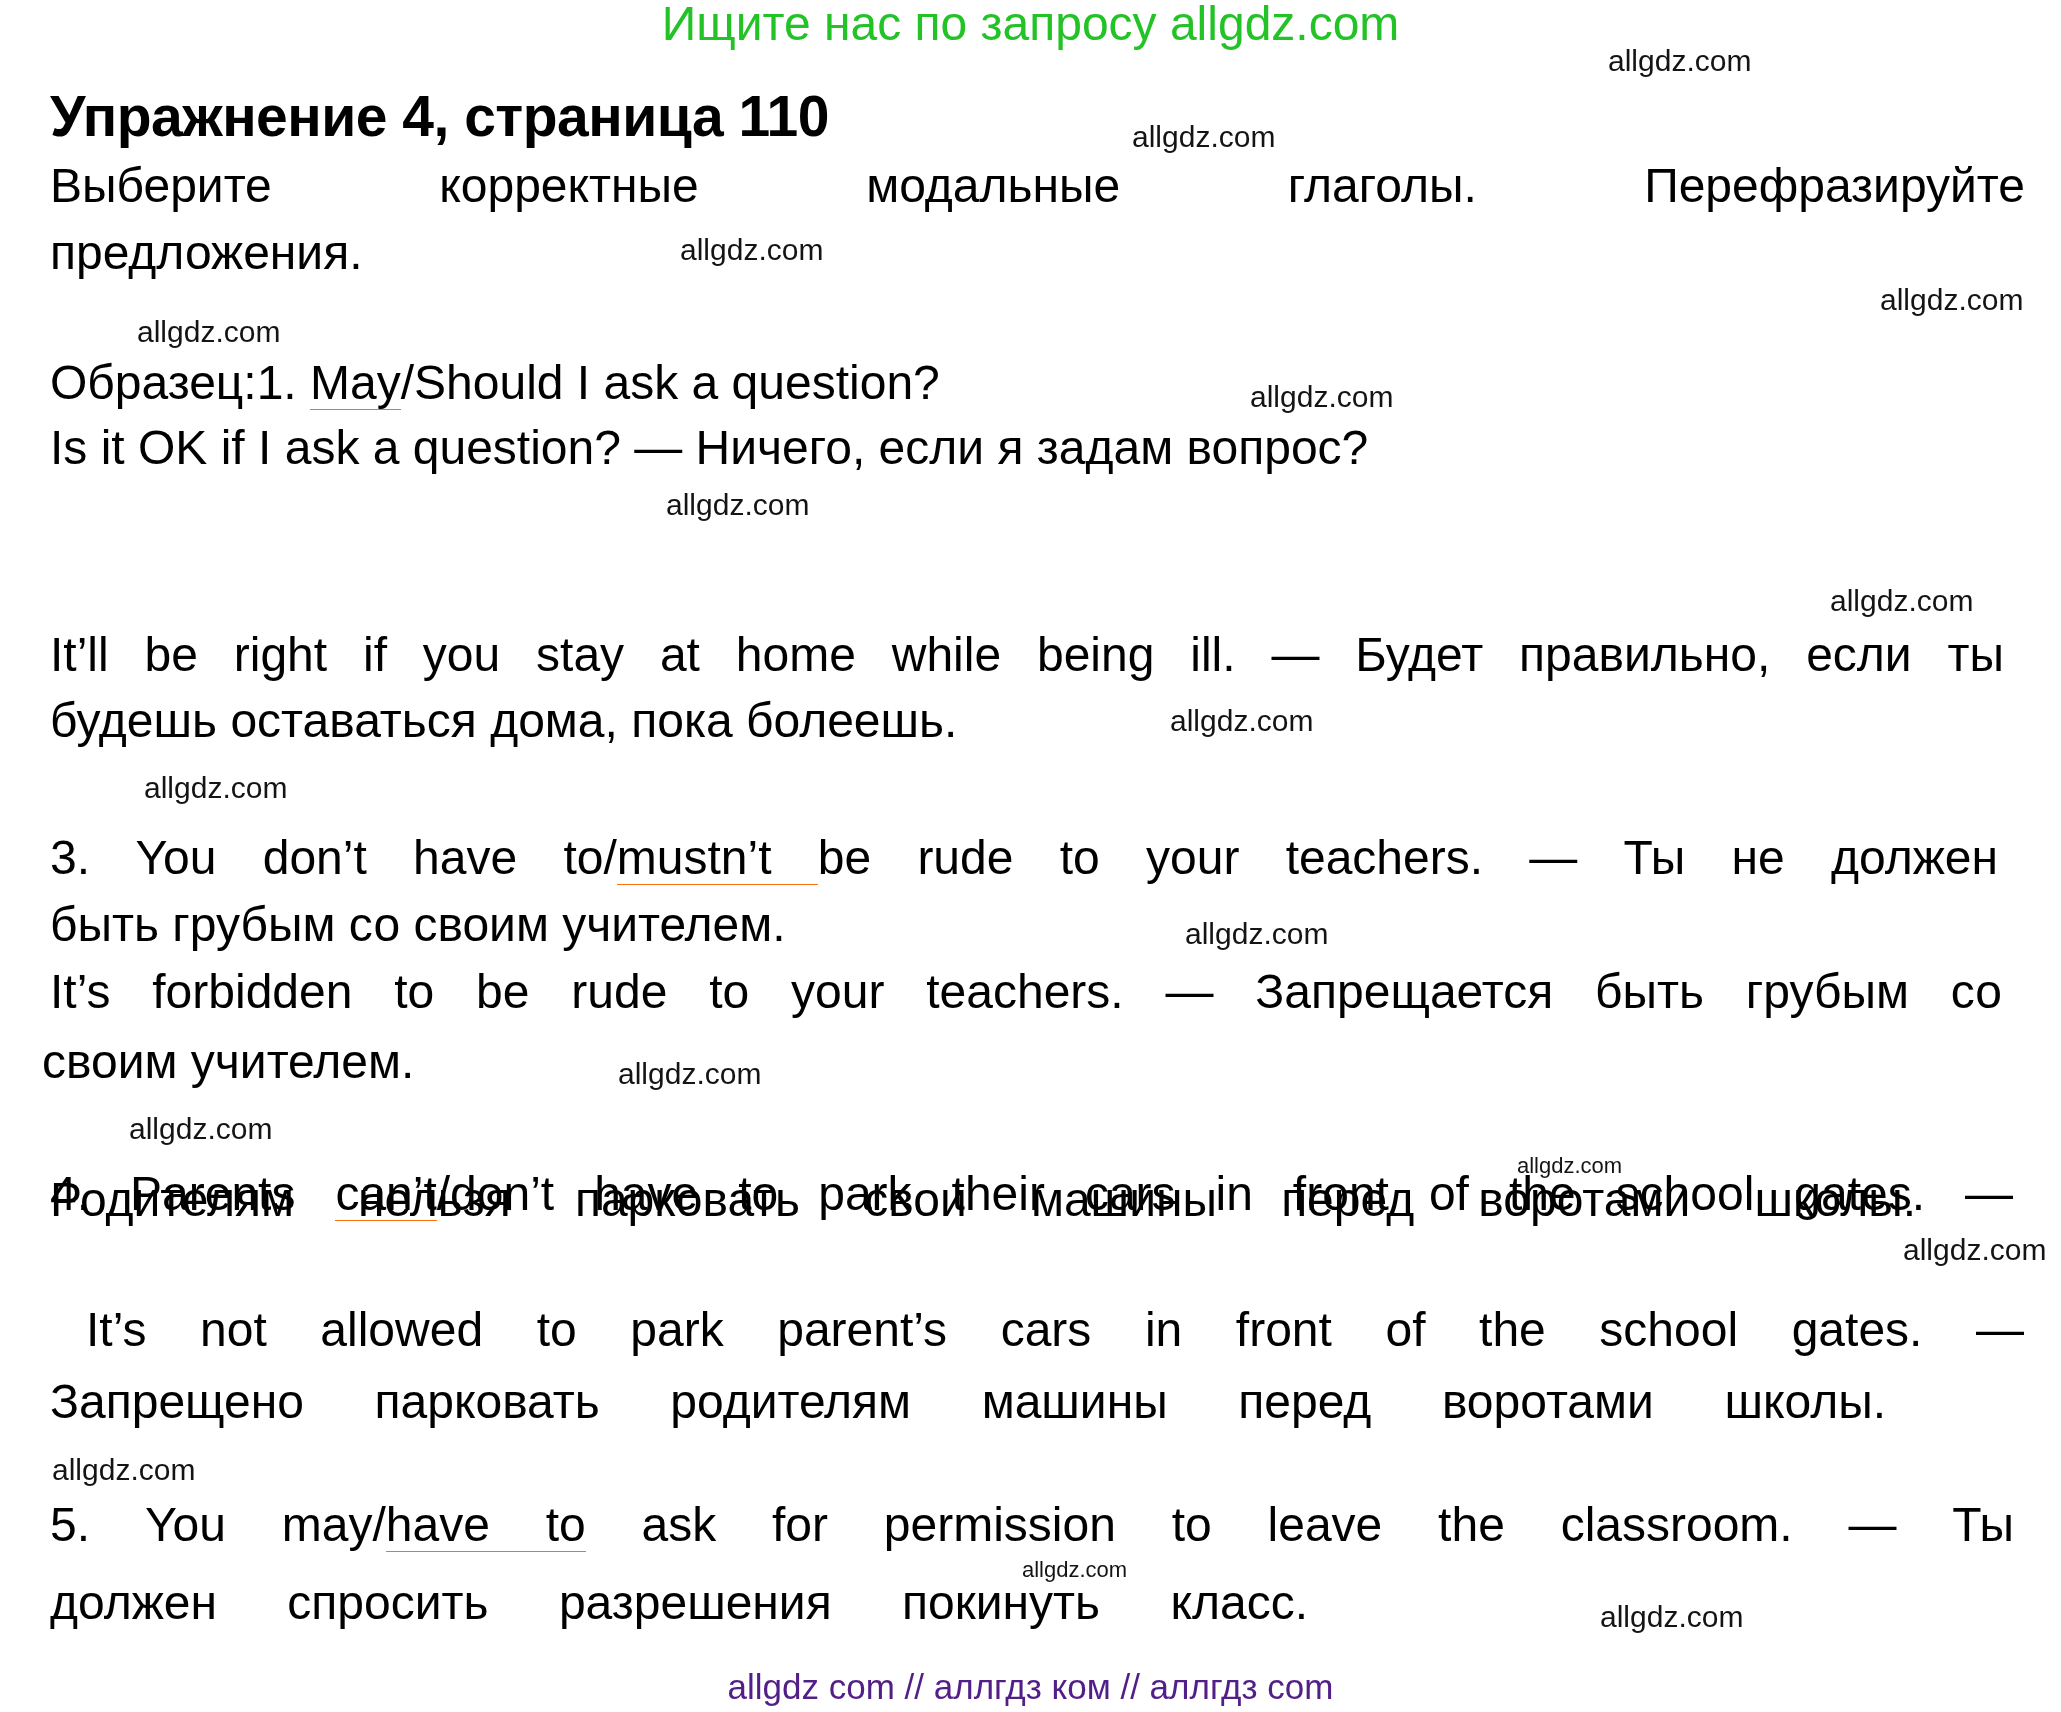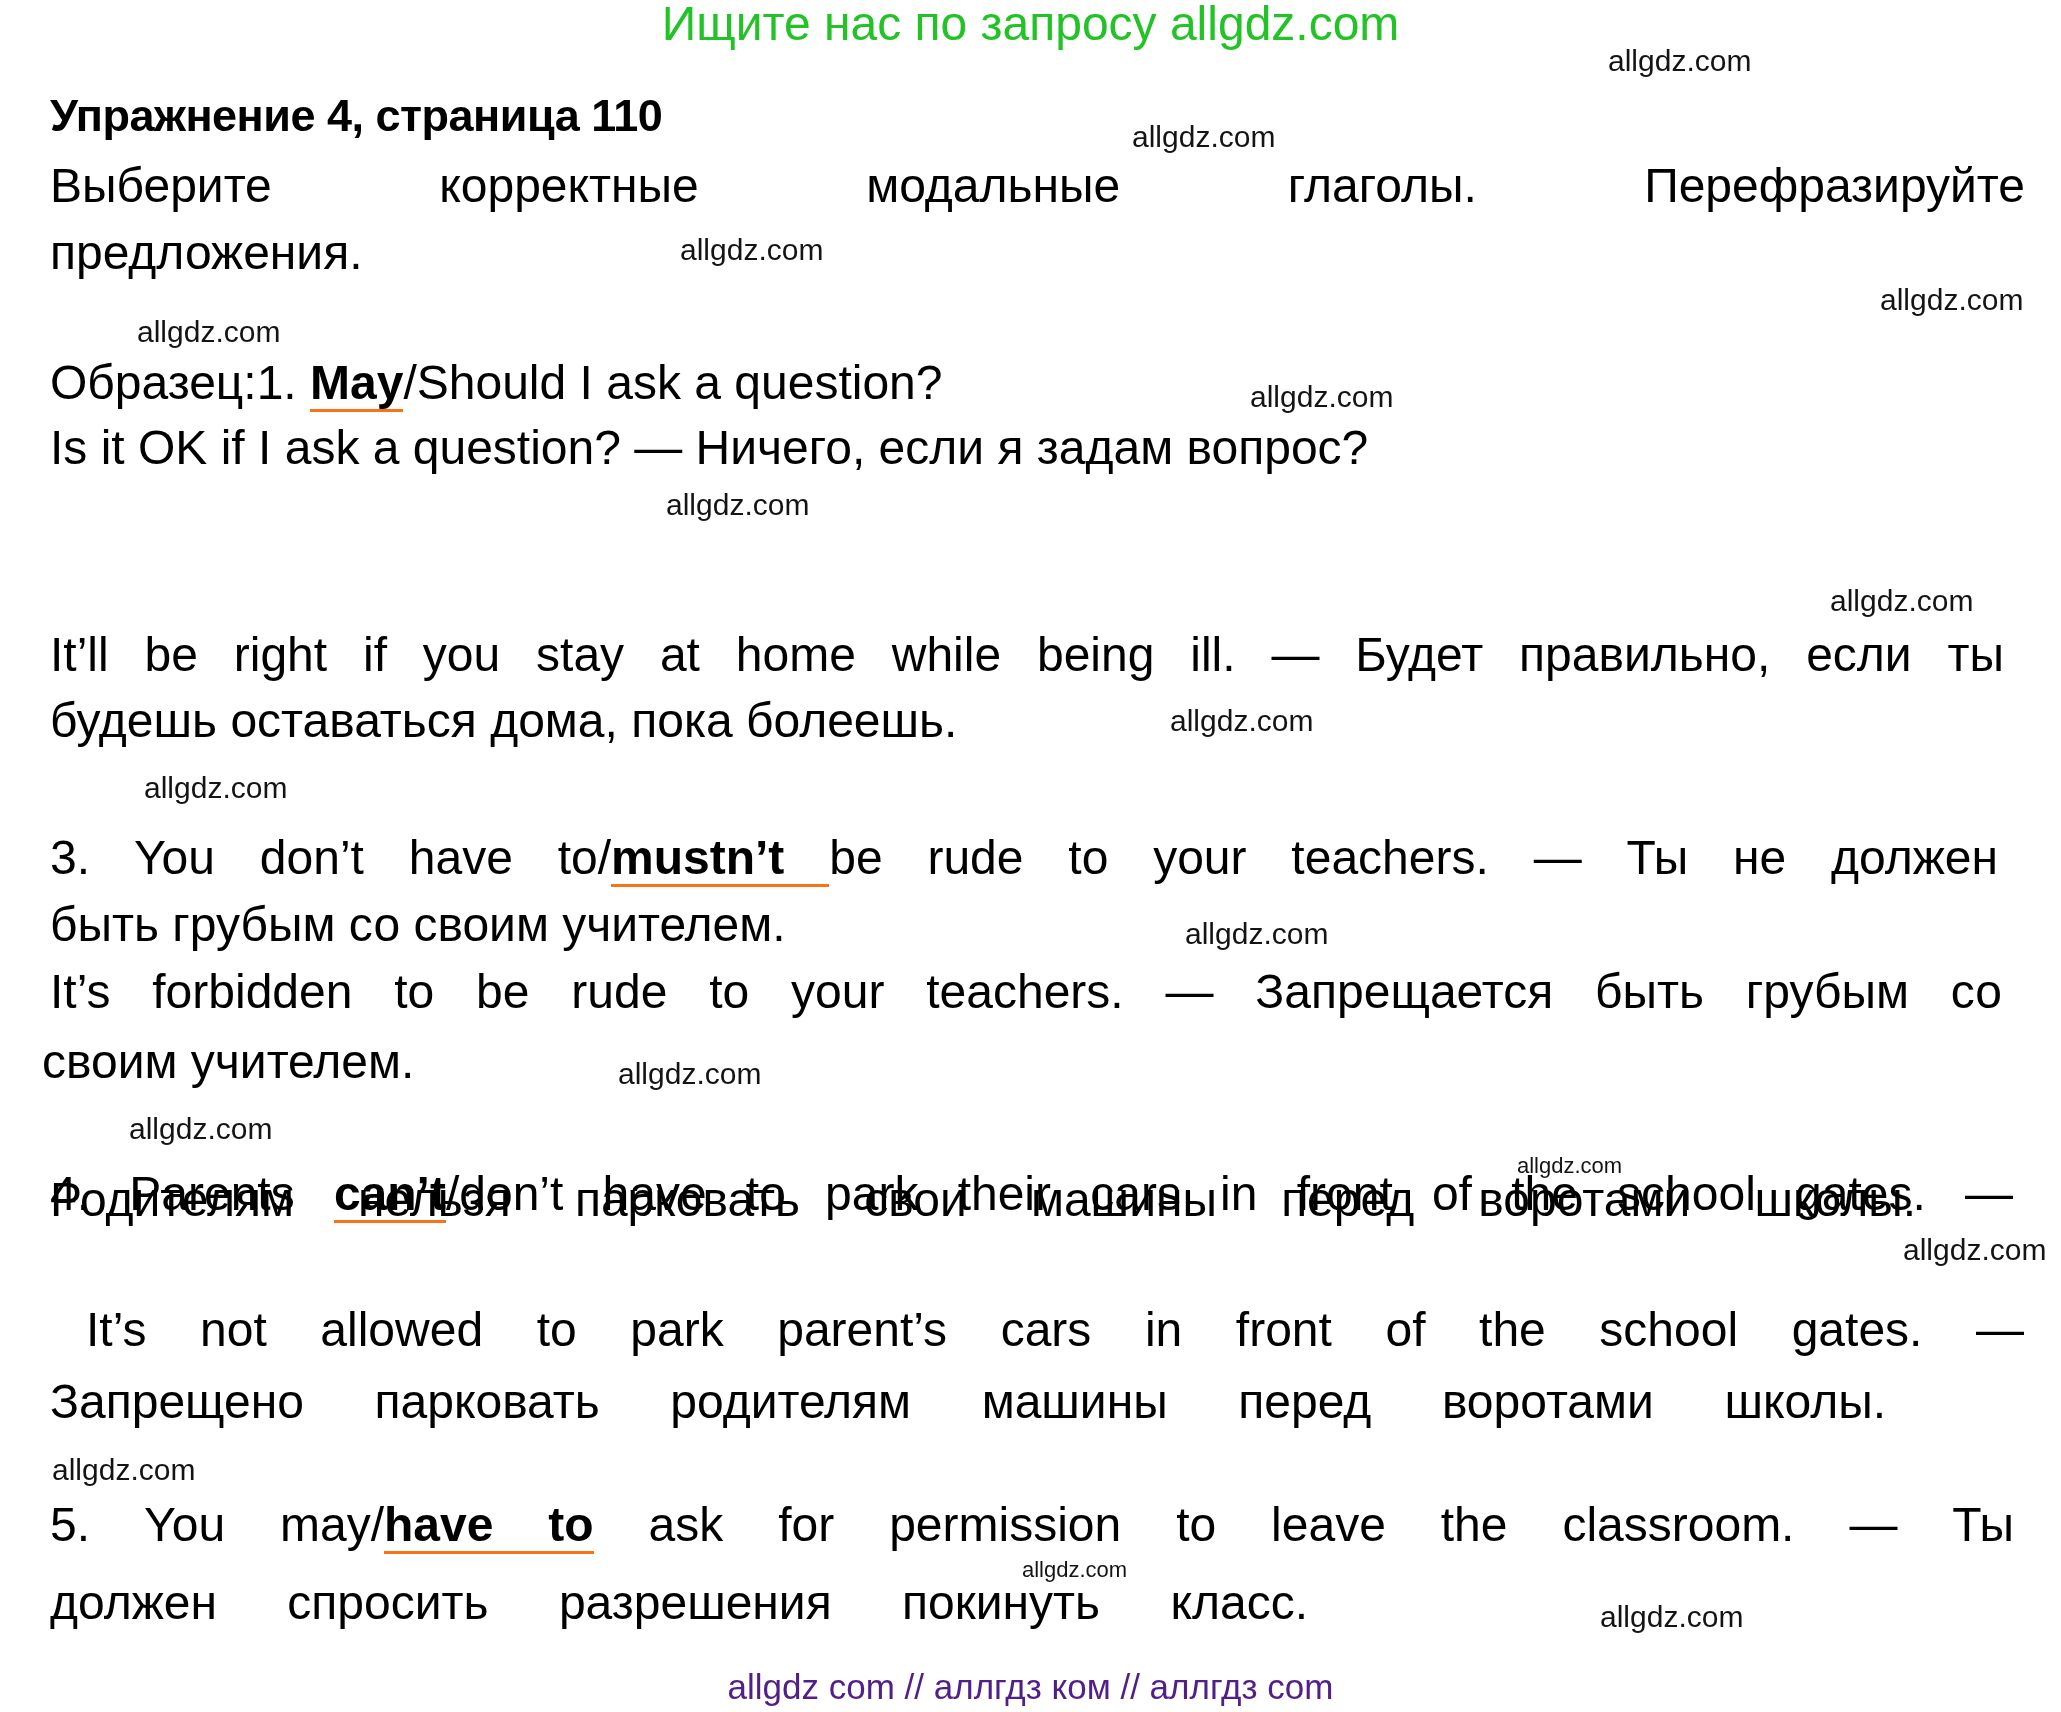--- a/index.html
+++ b/index.html
@@ -8,32 +8,32 @@
     background:#ffffff; color:#000000; overflow:hidden;
     font-family:"Liberation Sans", sans-serif;
   }
   .banner {
     position:absolute; top:4px; left:0; width:100%;
     text-align:center; font-size:48px; line-height:40px;
     color:#23c327; white-space:nowrap;
   }
   .title {
     position:absolute; left:50px; top:84px;
-    font-size:45px; line-height:64px; font-weight:bold;
+    font-size:57px; line-height:64px; font-weight:bold;
     letter-spacing:-0.5px; white-space:nowrap;
   }
   .line {
     position:absolute; font-size:48px; line-height:56px;
     white-space:nowrap;
   }
   .stretch {
     white-space:normal; text-align:justify; text-align-last:justify;
   }
   .ans {
-    font-weight:bold; border-bottom:3px solid #f97316;
+    font-weight:normal; border-bottom:1px solid #f97316;
   }
   .wm {
     position:absolute; font-size:30px; line-height:34px;
     color:#141414; white-space:nowrap;
   }
   .wm.small { font-size:22px; line-height:25px; }
   .footer {
     position:absolute; top:1666px; left:0; width:100%;
     text-align:center; font-size:35px; line-height:42px;
     color:#521e87; white-space:nowrap;

